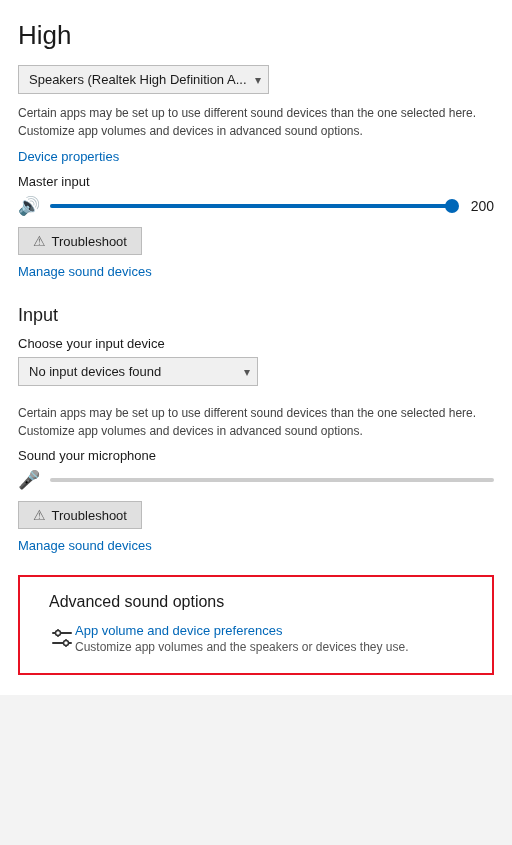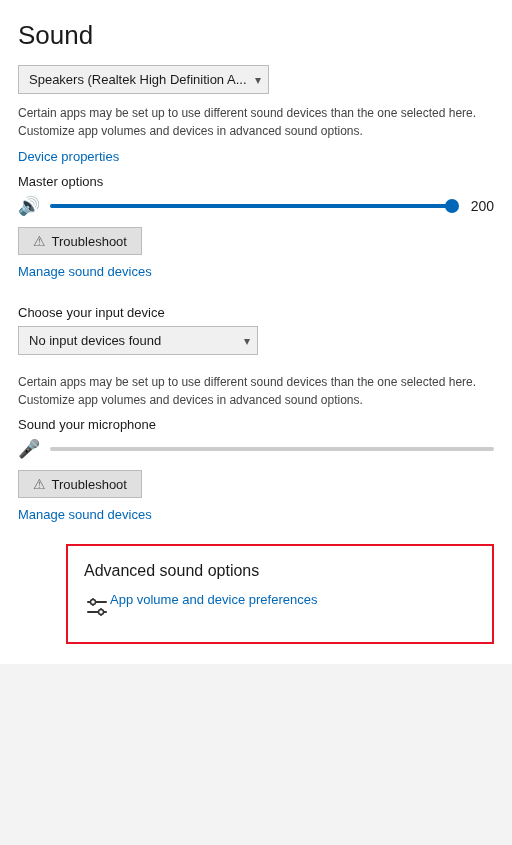--- a/index.html
+++ b/index.html
@@ -143,23 +143,22 @@
     }
     .warn-icon {
       font-size: 14px;
       color: #666;
     }
     .section-divider {
       margin: 16px 0 12px 0;
     }
     .advanced-box {
       border: 2px solid #e81123;
-      padding: 16px 16px;
+      padding: 16px 29px;
       margin-top: 12px;
-      margin-left: 48px;
     }
     .advanced-title {
       font-size: 16px;
       font-weight: 400;
       margin-bottom: 12px;
       color: #1a1a1a;
     }
     .advanced-item {
       display: flex;
       align-items: flex-start;
@@ -179,40 +178,40 @@
     .advanced-item-desc {
       font-size: 12px;
       color: #555;
     }
   </style>
 </head>
 <body>
 
 <div class="page">
 
-  <h1>Sound</h1>
+  <h1>High</h1>
 
   <div class="section">
 
     
     <div class="dropdown-wrapper">
       <select class="dropdown">
         <option>Speakers (Realtek High Definition A...</option>
       </select>
       <span class="dropdown-arrow">▾</span>
     </div>
 
     
     <p class="description-text">Certain apps may be set up to use different sound devices than the one selected here. Customize app volumes and devices in advanced sound options.</p>
 
     
     <a class="link-blue">Device properties</a>
 
     
-    <div class="label-small">Master options</div>
+    <div class="label-small">Master input</div>
 
     
     <div class="volume-row">
       <span class="volume-icon">🔊</span>
       <div class="slider-track">
         <div class="slider-fill" style="width:100%;"></div>
         <div class="slider-thumb" style="left:100%;"></div>
       </div>
       <span class="volume-value">200</span>
     </div>
@@ -226,20 +225,21 @@
     
     <div>
       <a class="link-blue">Manage sound devices</a>
     </div>
 
   </div>
 
   <div class="section-divider"></div>
   <div class="section">
 
+    <h2>Input</h2>
 
     <div class="label-small">Choose your input device</div>
 
     
     <div class="dropdown-wrapper" style="margin-top:0;">
       <select class="dropdown">
         <option>No input devices found</option>
       </select>
       <span class="dropdown-arrow">▾</span>
     </div>
@@ -279,17 +279,18 @@
           <rect x="3" y="7" width="20" height="2" rx="1" fill="#333"></rect>
           <rect x="3" y="17" width="20" height="2" rx="1" fill="#333"></rect>
           <rect x="8" y="4" width="2" height="8" rx="1" fill="#333"></rect>
           <rect x="16" y="14" width="2" height="8" rx="1" fill="#333"></rect>
           <circle cx="9" cy="8" r="2.5" fill="#fff" stroke="#333" stroke-width="1.5"></circle>
           <circle cx="17" cy="18" r="2.5" fill="#fff" stroke="#333" stroke-width="1.5"></circle>
         </svg>
       </span>
       <div class="advanced-item-text">
         <div class="advanced-item-title">App volume and device preferences</div>
+        <div class="advanced-item-desc">Customize app volumes and the speakers or devices they use.</div>
       </div>
     </div>
   </div>
 
 </div>
 
 </body></html>

